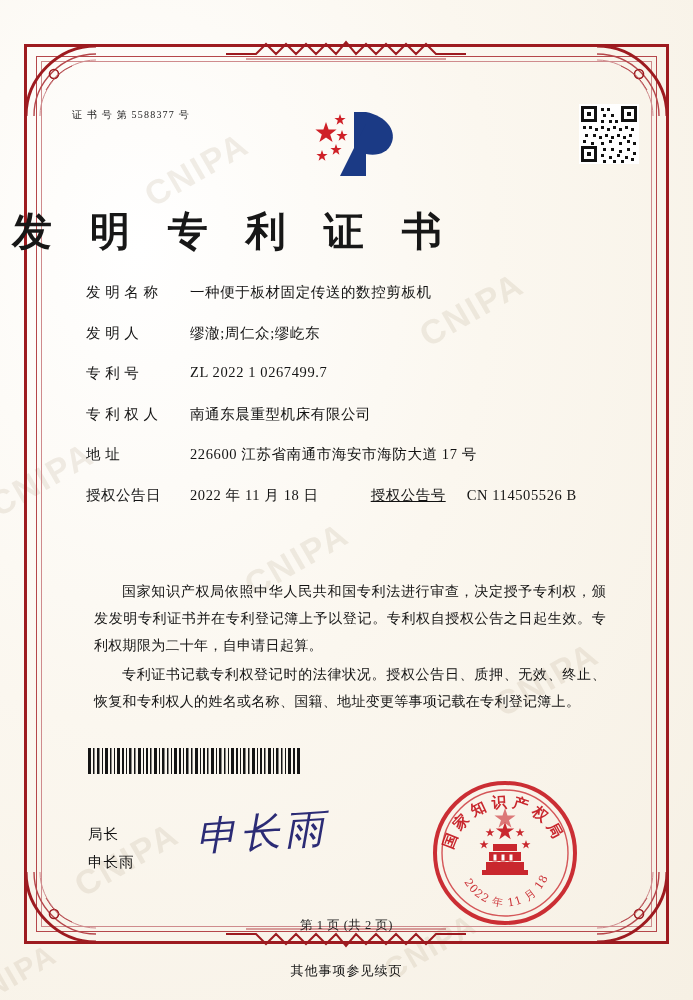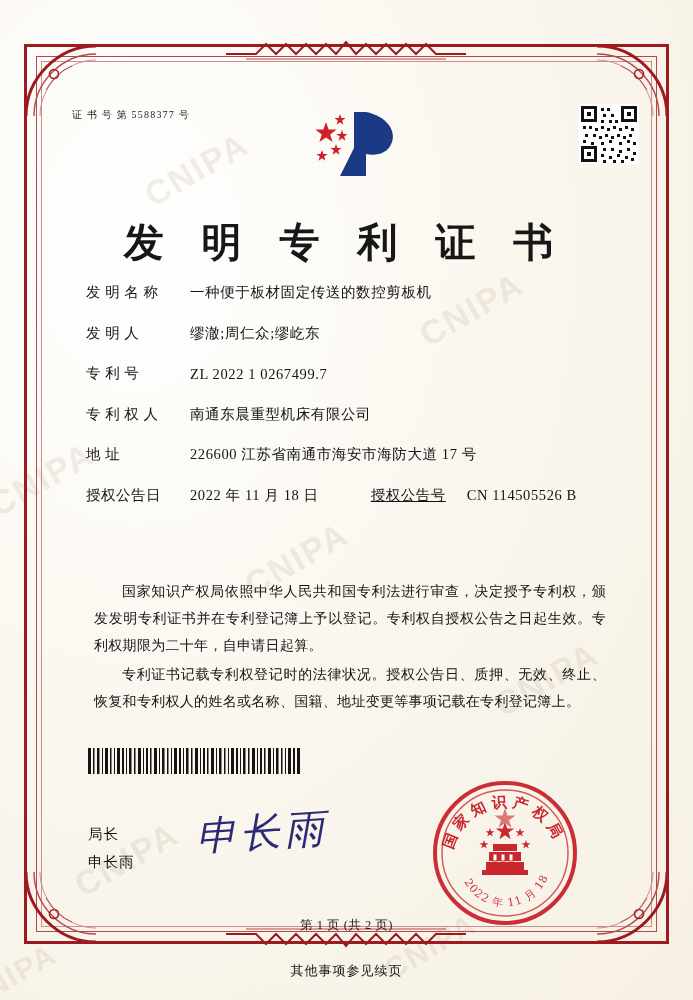--- a/index.html
+++ b/index.html
@@ -111,38 +111,36 @@
   .logo {
     position: absolute;
     left: 292px; top: 104px;
     width: 108px; height: 78px;
   }
 
   .main-title {
     position: absolute;
     left: 0; right: 16px;
     top: 204px;
-    text-align: center;
     font-size: 40px;
     font-weight: bold;
     letter-spacing: 12px;
     color: #171717;
     font-family: "DejaVu Serif", serif;
     text-indent: 12px;
-    margin-top: 11px;
   }
 
   .fields {
     position: absolute;
     left: 86px; top: 283px;
     width: 520px;
   }
   .field-row {
     display: flex;
-    align-items: flex-end;
+    align-items: flex-start;
     margin-bottom: 21.5px;
     font-size: 14.5px;
     color: #141414;
   }
   .field-label {
     width: 104px;
     flex: none;
     letter-spacing: 0.5px;
   }
   .field-label.spread {

